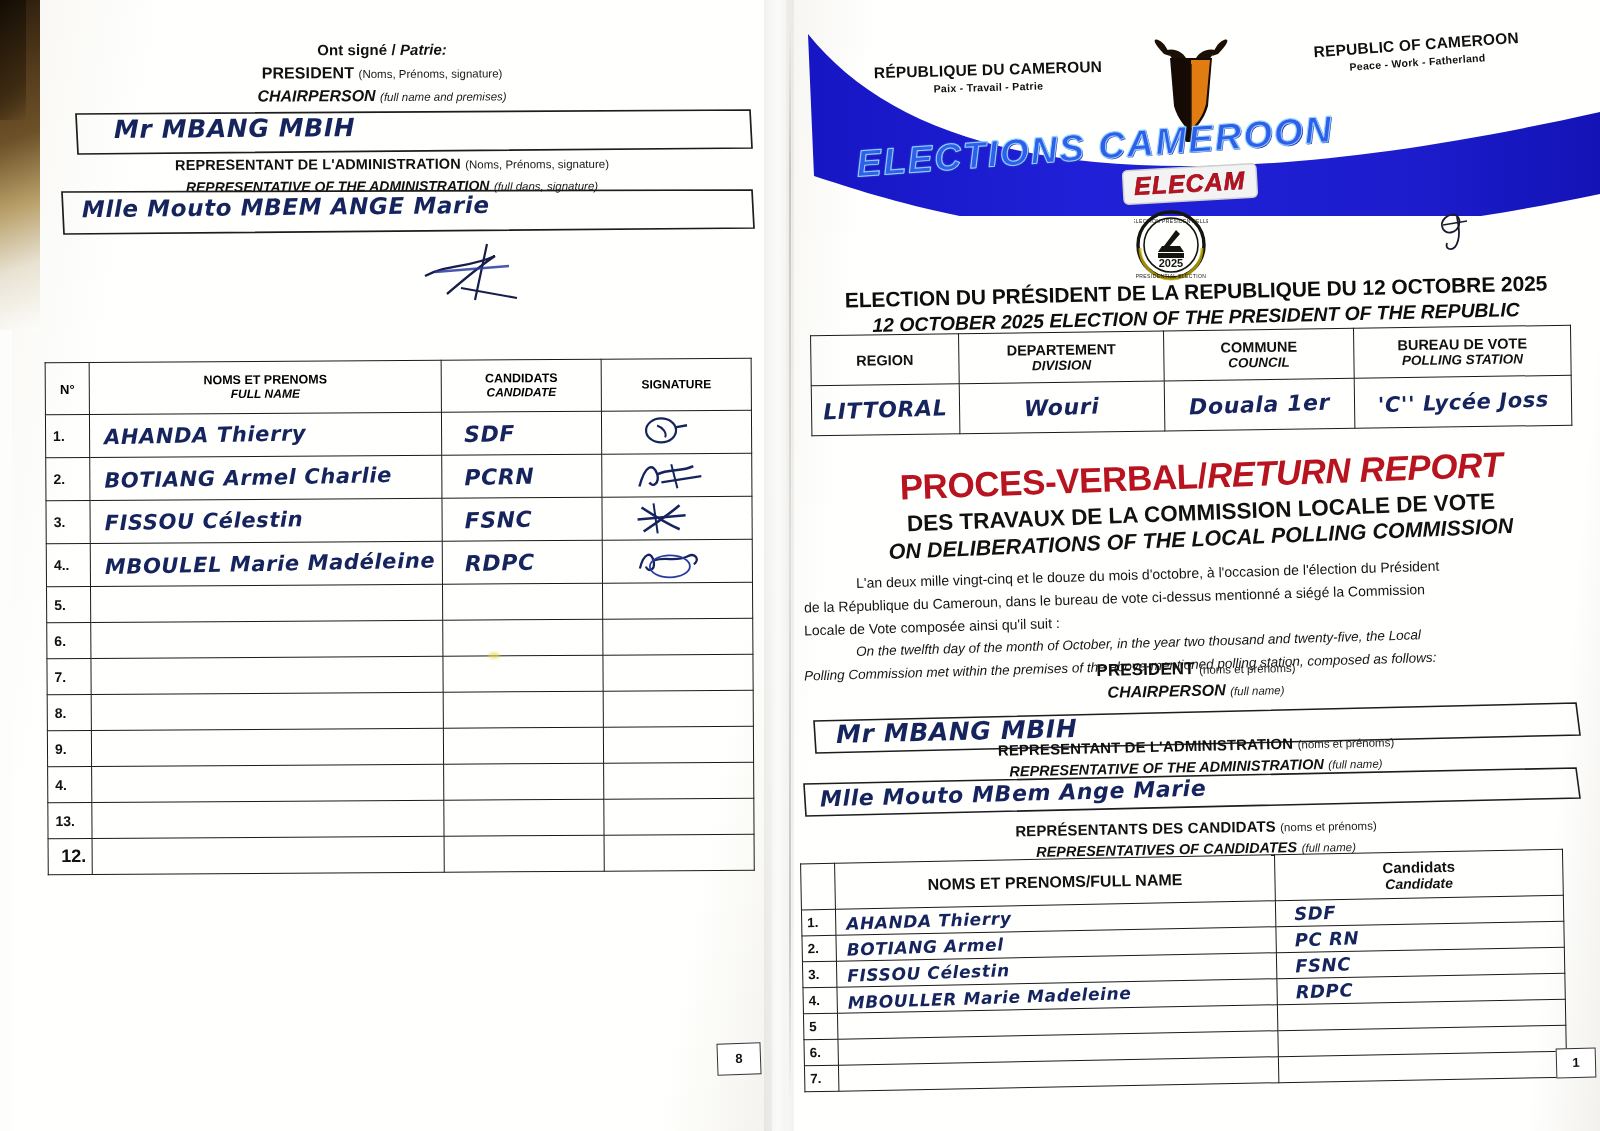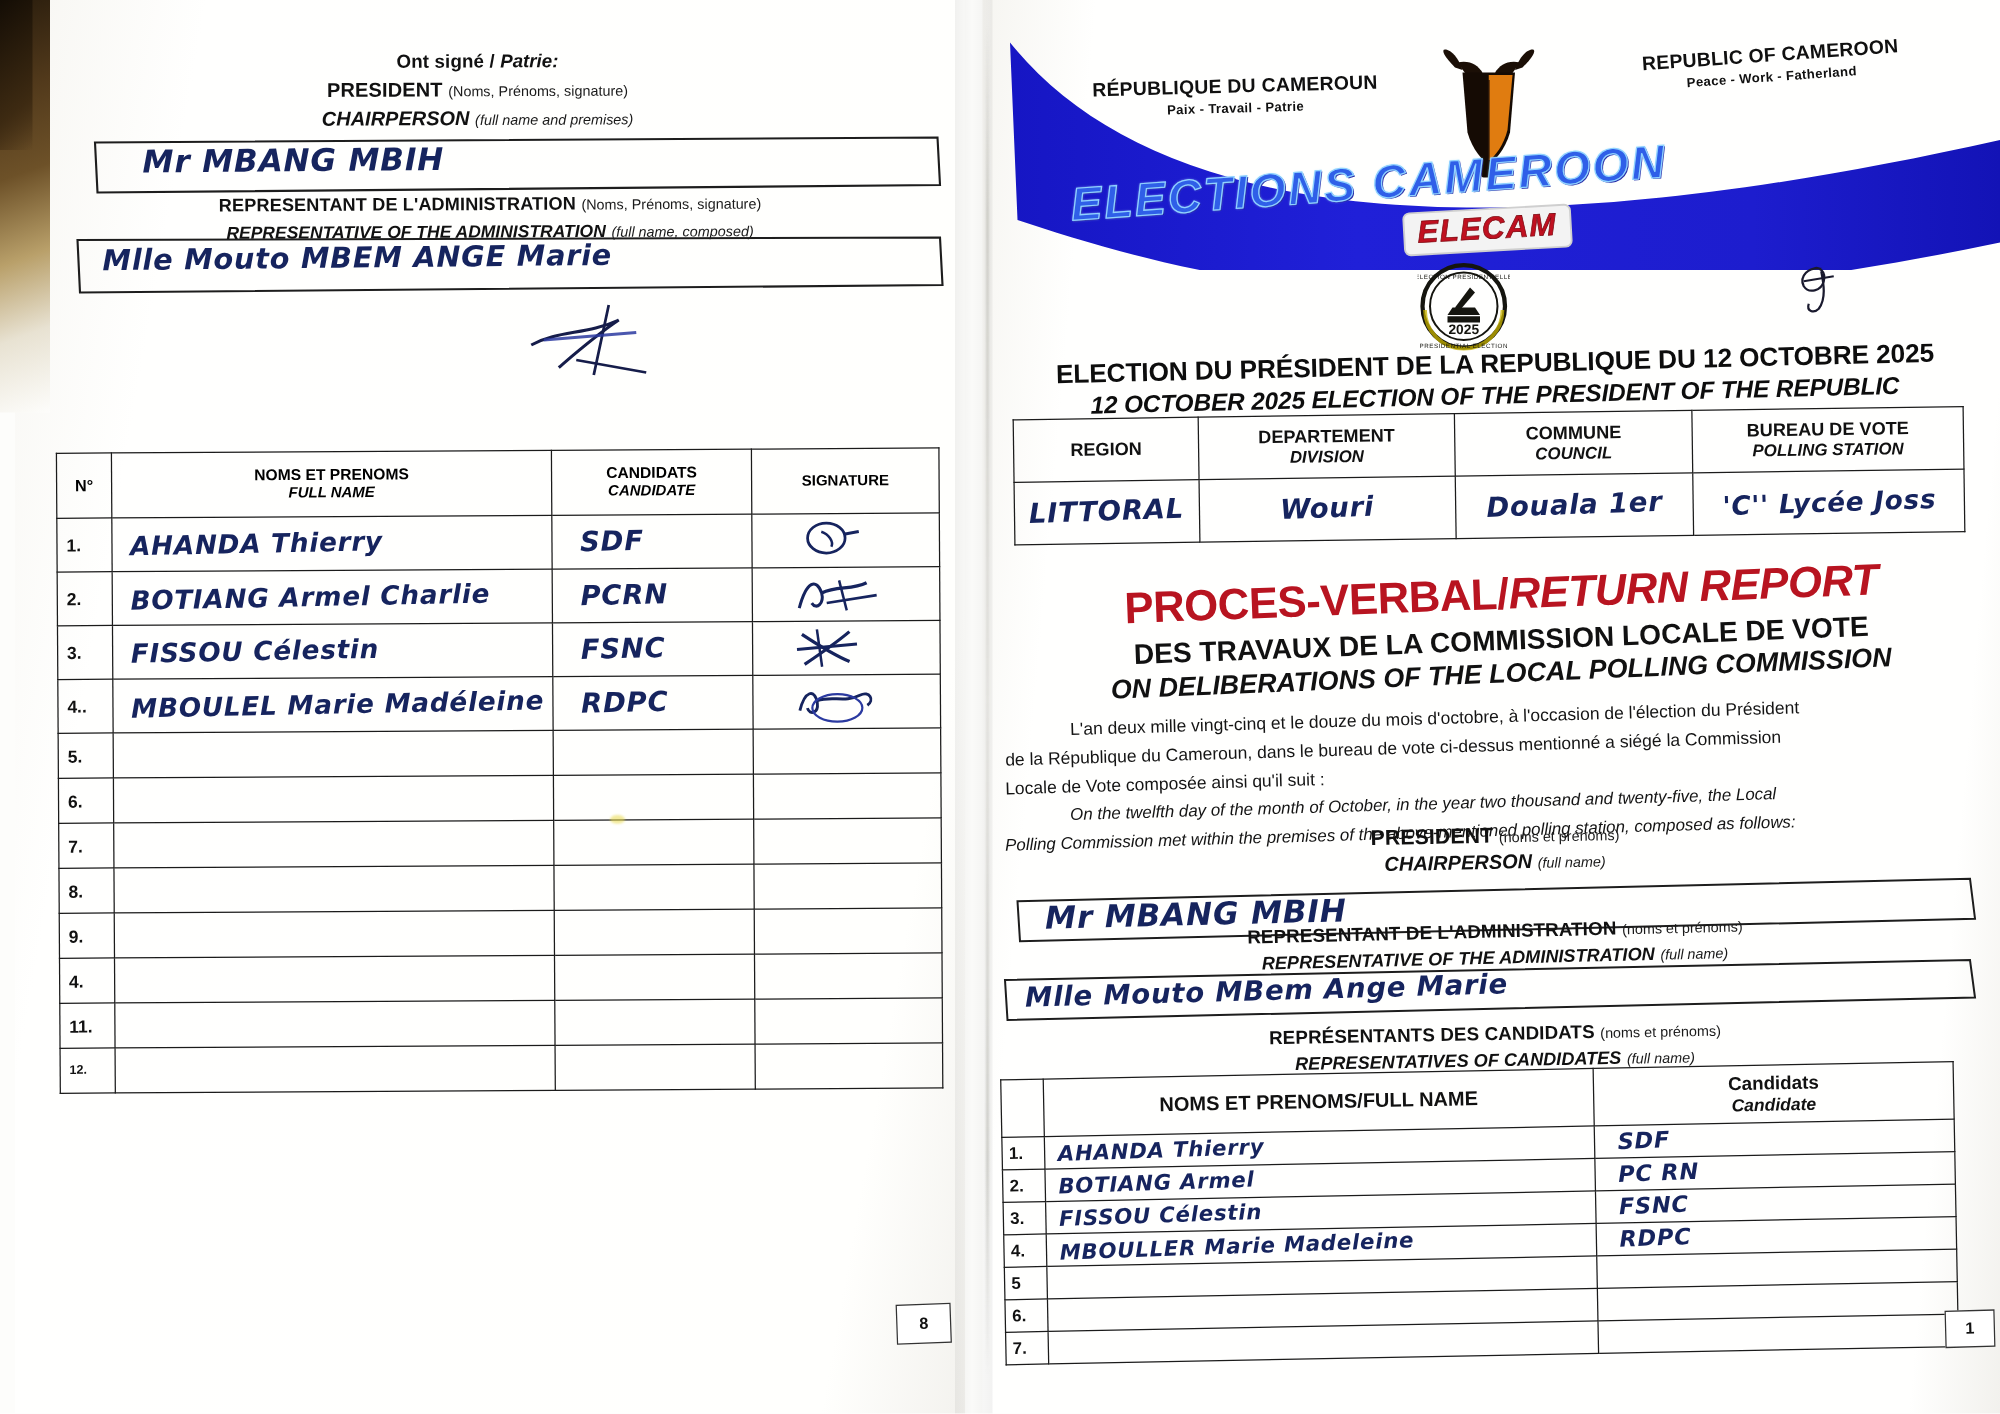--- a/index.html
+++ b/index.html
@@ -103,21 +103,21 @@
       <div class="hw" style="position:absolute;left:40px;top:6px;font-size:25px;transform:rotate(-0.5deg);white-space:nowrap;">Mr MBANG MBIH</div>
     </div>
 
     <div class="ctr" style="position:absolute;left:50px;top:153px;width:660px;line-height:1.35;">
       <div style="transform:rotate(-0.3deg);">
         <span class="hdrFR" style="font-size:14.5px;">REPRESENTANT DE L'ADMINISTRATION</span>
         <span class="small">(Noms, Prénoms, signature)</span>
       </div>
       <div style="transform:rotate(-0.3deg);">
         <span class="hdrEN" style="font-size:14px;">REPRESENTATIVE OF THE ADMINISTRATION</span>
-        <span class="smallI">(full name, composed)</span>
+        <span class="smallI">(full dans, signature)</span>
       </div>
     </div>
 
     <div style="position:absolute;left:48px;top:188px;width:690px;height:42px;">
       <svg width="700" height="50" style="position:absolute;left:0;top:0;overflow:visible;">
         <path d="M2,4 L692,2 L694,40 L4,46 Z" fill="none" stroke="#1d1d1d" stroke-width="1.7"></path>
       </svg>
       <div class="hw" style="position:absolute;left:22px;top:6px;font-size:23px;transform:rotate(-0.6deg);white-space:nowrap;">Mlle Mouto MBEM ANGE Marie</div>
     </div>
 
@@ -236,27 +236,27 @@
               <td style="padding-left: 22px;"></td>
               <td></td>
             </tr>
             <tr style="height: 36px;">
               <td style="padding-left: 7px; font-size: 14px; font-weight: bold; color: rgb(17, 17, 17);">4.</td>
               <td style="padding-left: 14px;"></td>
               <td style="padding-left: 22px;"></td>
               <td></td>
             </tr>
             <tr style="height: 36px;">
-              <td style="padding-left: 7px; font-size: 14px; font-weight: bold; color: rgb(17, 17, 17);">11.</td>
-              <td style="padding-left: 14px;"></td>
-              <td style="padding-left: 22px;"></td>
-              <td></td>
-            </tr>
-            <tr style="height: 36px;">
-              <td style="padding-left: 7px; font-size: 10px; font-weight: bold; color: rgb(17, 17, 17);">12.</td>
+              <td style="padding-left: 7px; font-size: 14px; font-weight: bold; color: rgb(17, 17, 17);">13.</td>
+              <td style="padding-left: 14px;"></td>
+              <td style="padding-left: 22px;"></td>
+              <td></td>
+            </tr>
+            <tr style="height: 36px;">
+              <td style="padding-left: 7px; font-size: 18px; font-weight: bold; color: rgb(17, 17, 17); text-align: center;">12.</td>
               <td style="padding-left: 14px;"></td>
               <td style="padding-left: 22px;"></td>
               <td></td>
             </tr>
           </tbody>
       </table>
     </div>
 
     <div class="smudge" style="left:476px;top:652px;width:12px;height:7px;background:#e8d94a;opacity:.55;filter:blur(1px);"></div>
 

